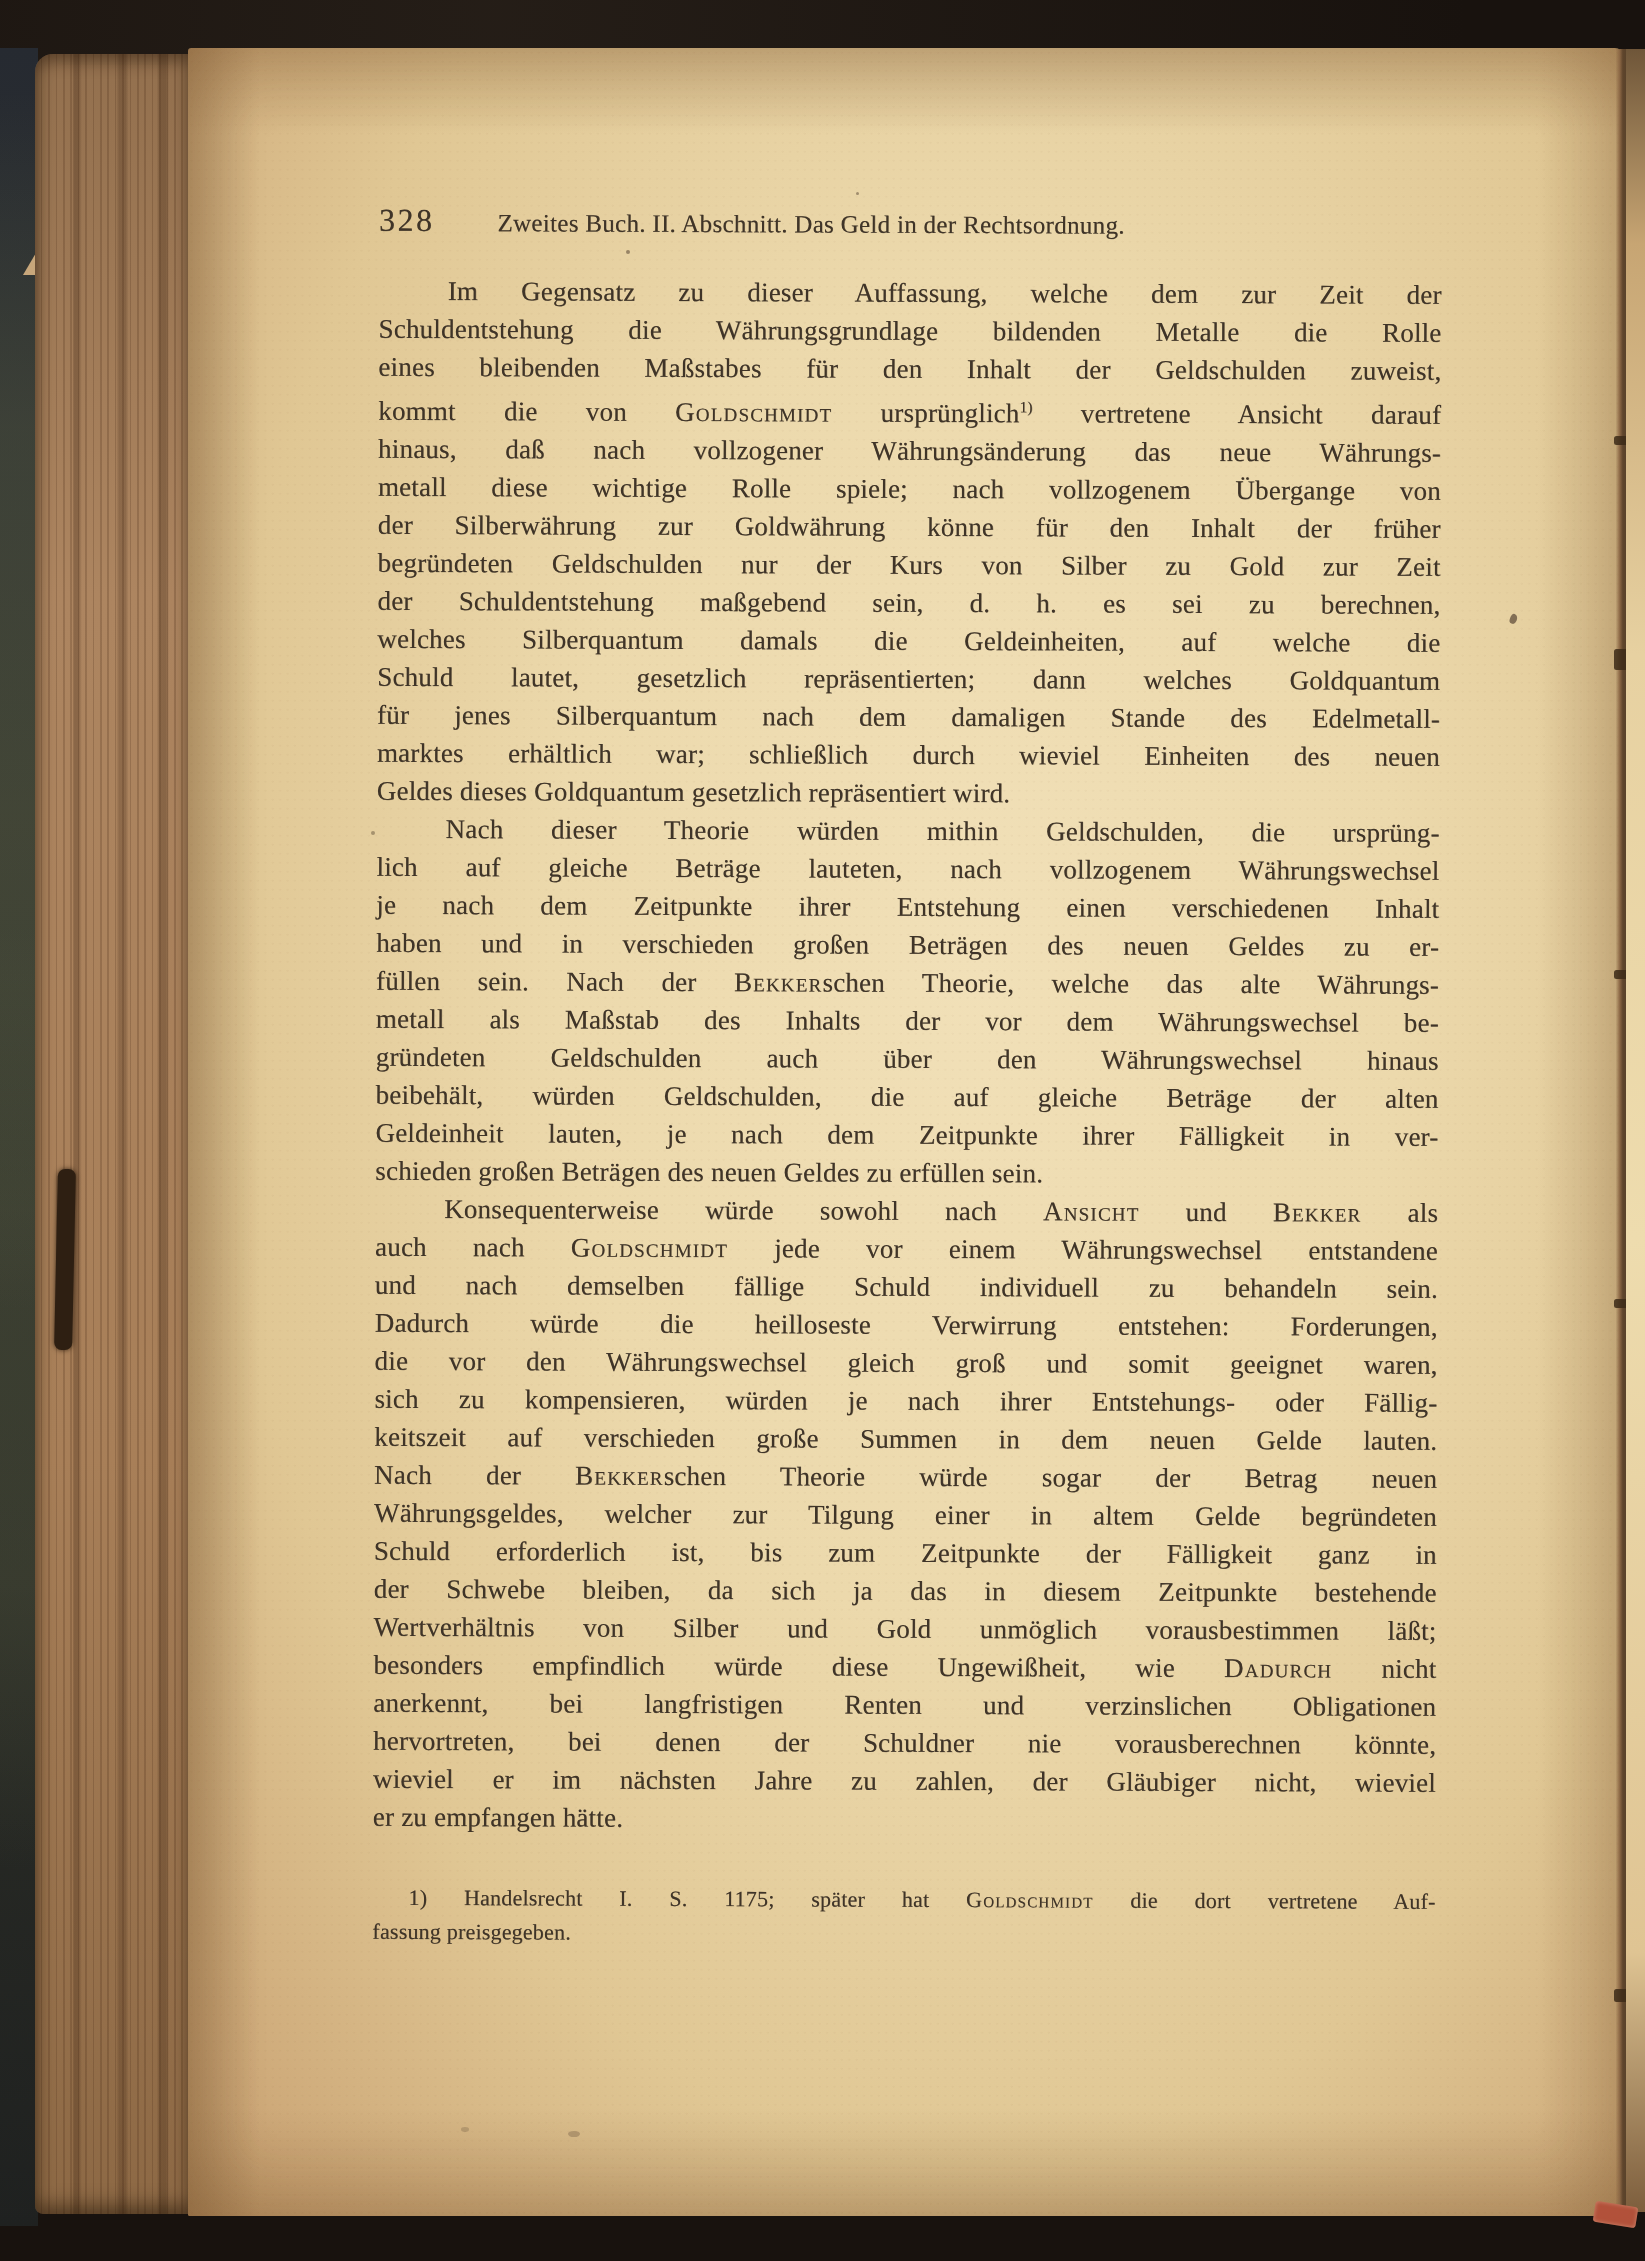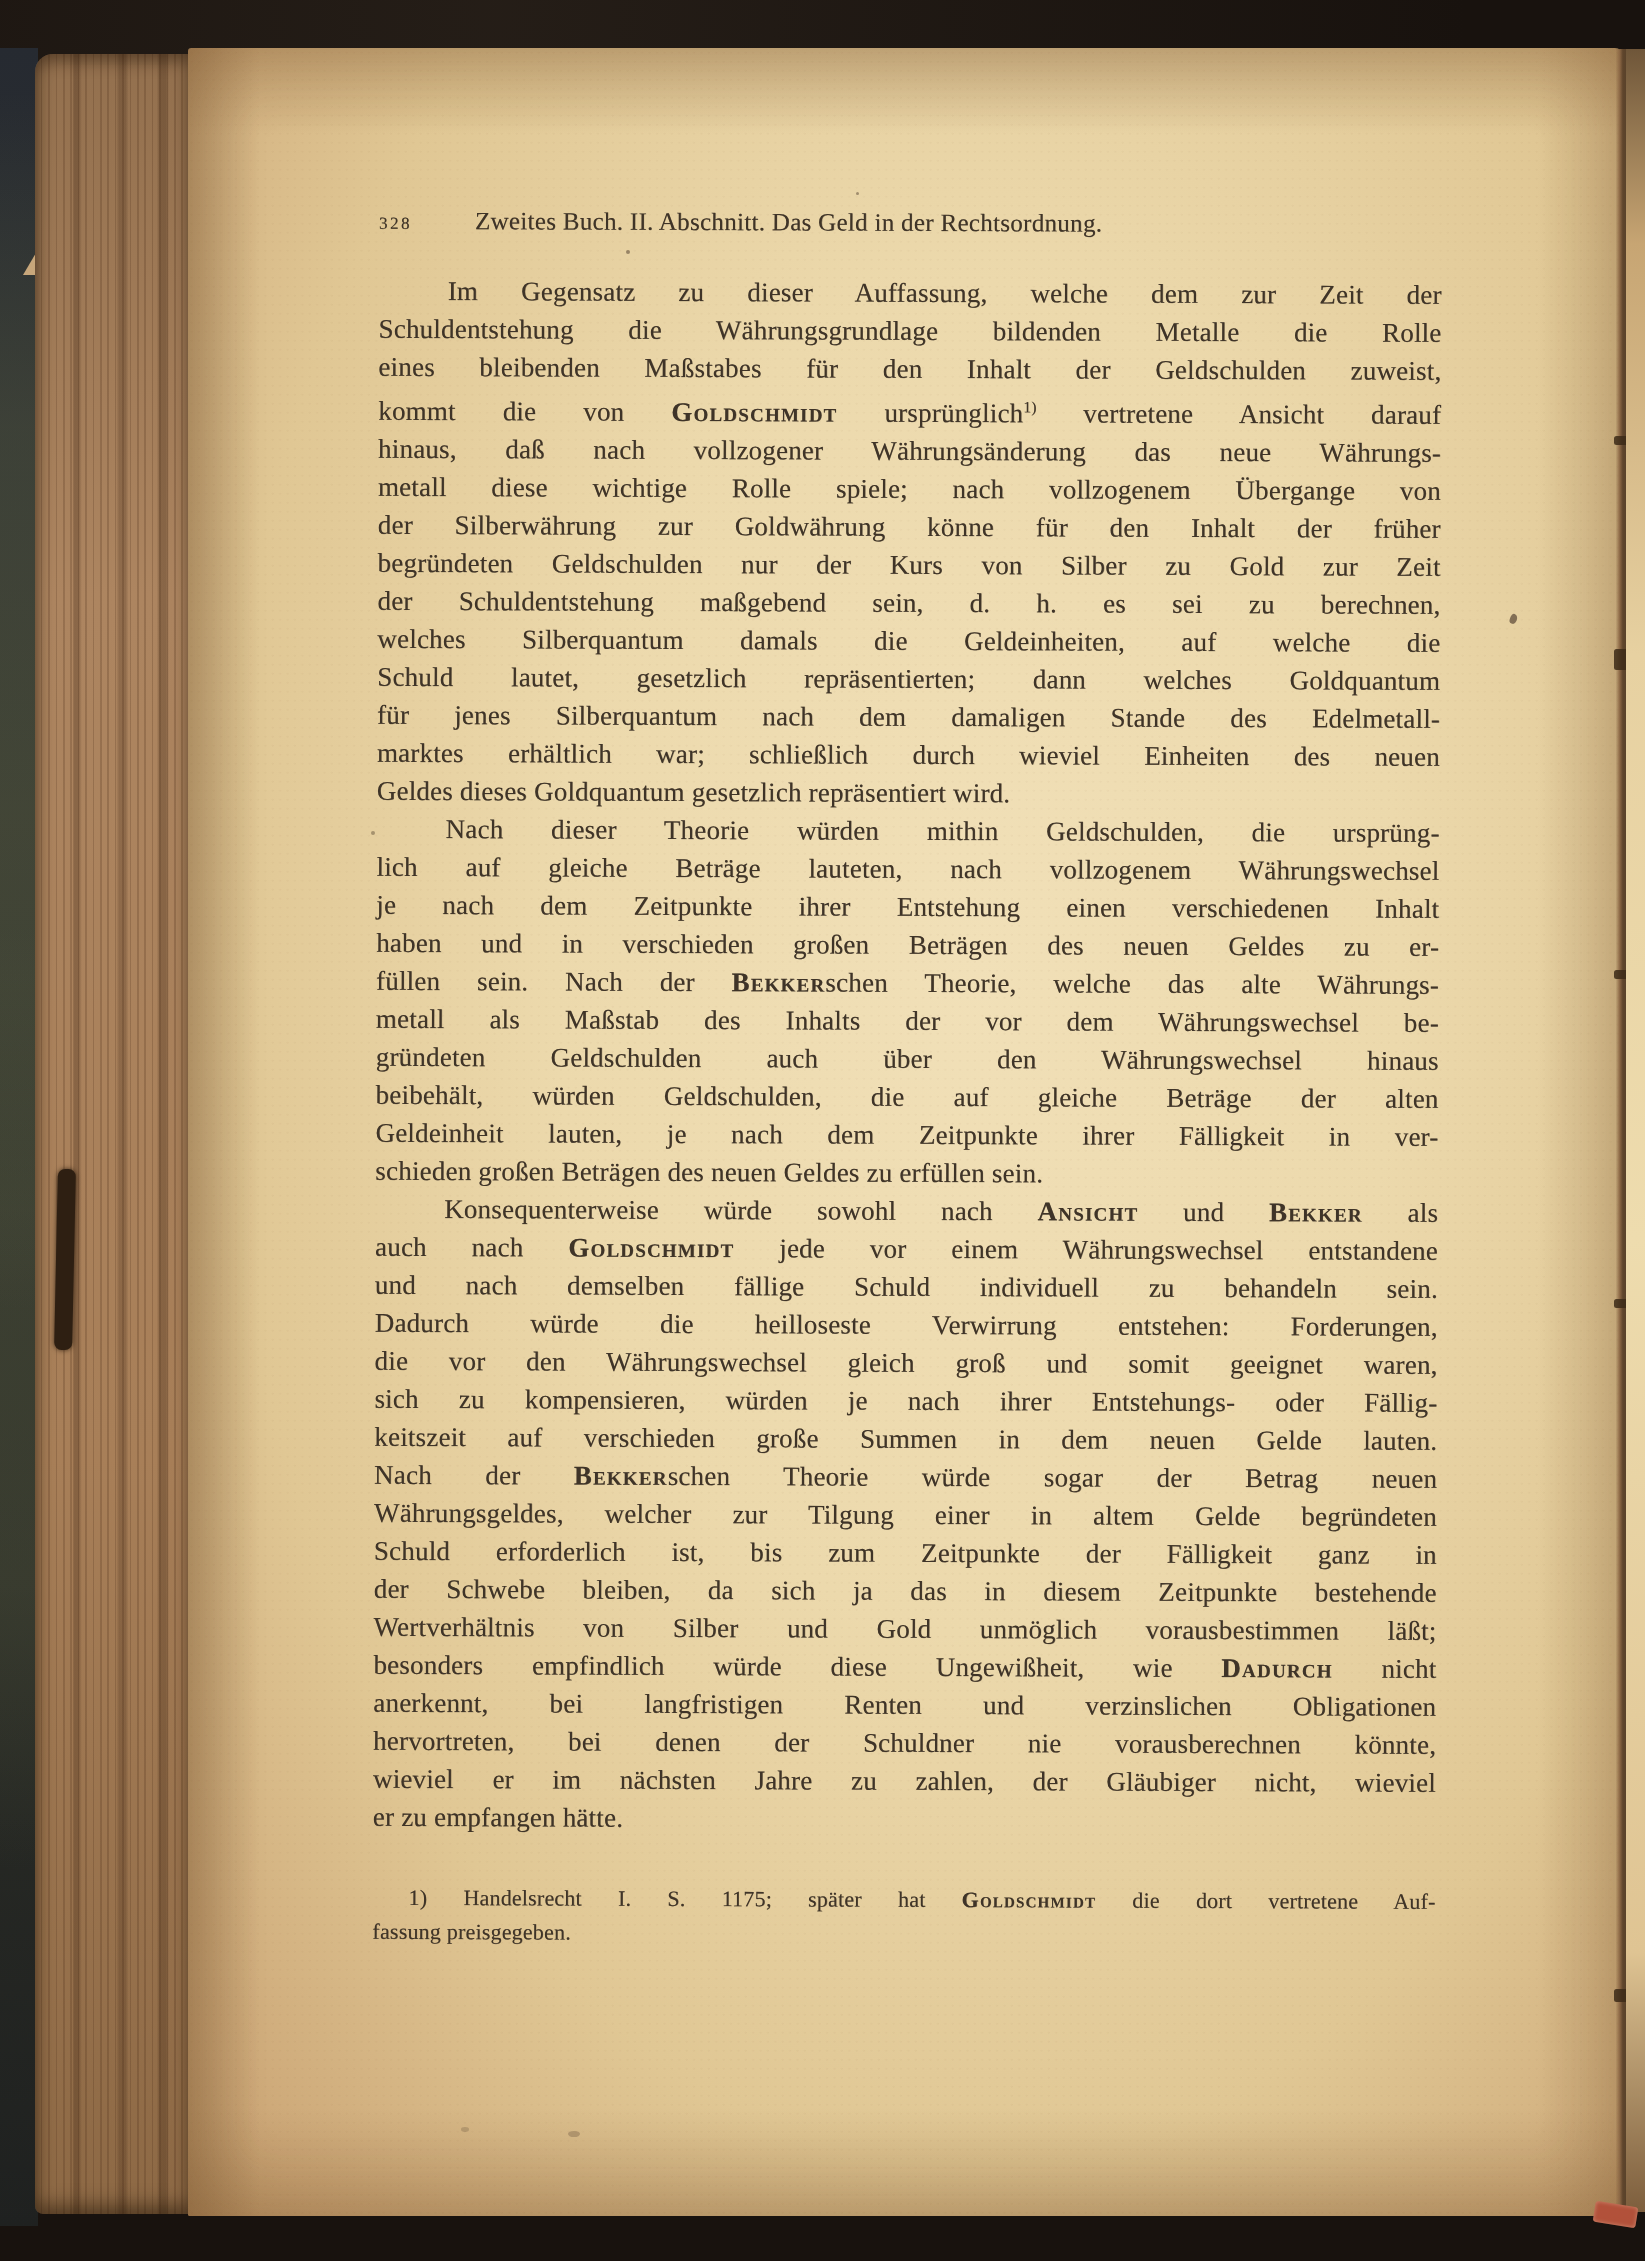--- a/index.html
+++ b/index.html
@@ -64,30 +64,30 @@
     background:#b2513a;border-radius:3.3px;transform:rotate(9deg);
     box-shadow:inset 0 0 4.1px rgba(255,230,200,.4);
   }
   
   .tilt{position:absolute;left:0;top:0;width:100%;height:100%;transform:rotate(.22deg);transform-origin:247px 165px;}
   .print{color:#3f3428;text-shadow:0.3px 0.2px 0 rgba(62,50,36,.5);}
   .page-header{
     position:absolute;left:191px;top:156px;width:1063px;
     font-size:25px;line-height:33px;white-space:nowrap;
   }
-  .page-num{letter-spacing:2.5px;font-size:17px;}
+  .page-num{letter-spacing:2.5px;font-size:32px;}
   .running-title{margin-left:63px;letter-spacing:0.3px;}
   .body-text{
     position:absolute;left:191px;top:224px;width:1063px;
     font-size:27px;line-height:38px;letter-spacing:0.2px;
   }
   .line{text-align:justify;text-align-last:justify;}
   .line.end{text-align-last:left;}
   .body-text .line.indent{text-indent:69px;}
-  .sc{font-variant:small-caps;letter-spacing:1.2px;font-weight:bold;}
+  .sc{font-variant:small-caps;letter-spacing:1.2px;}
   .sup{vertical-align:super;font-size:58%;letter-spacing:0;}
   .footnote{
     position:absolute;left:191px;top:1833px;width:1063px;
     font-size:22px;line-height:34px;letter-spacing:0.2px;
   }
   .footnote .line.indent{text-indent:36px;}
   
   .speck{position:absolute;border-radius:50%;background:#584634;}
 </style>
 </head>

